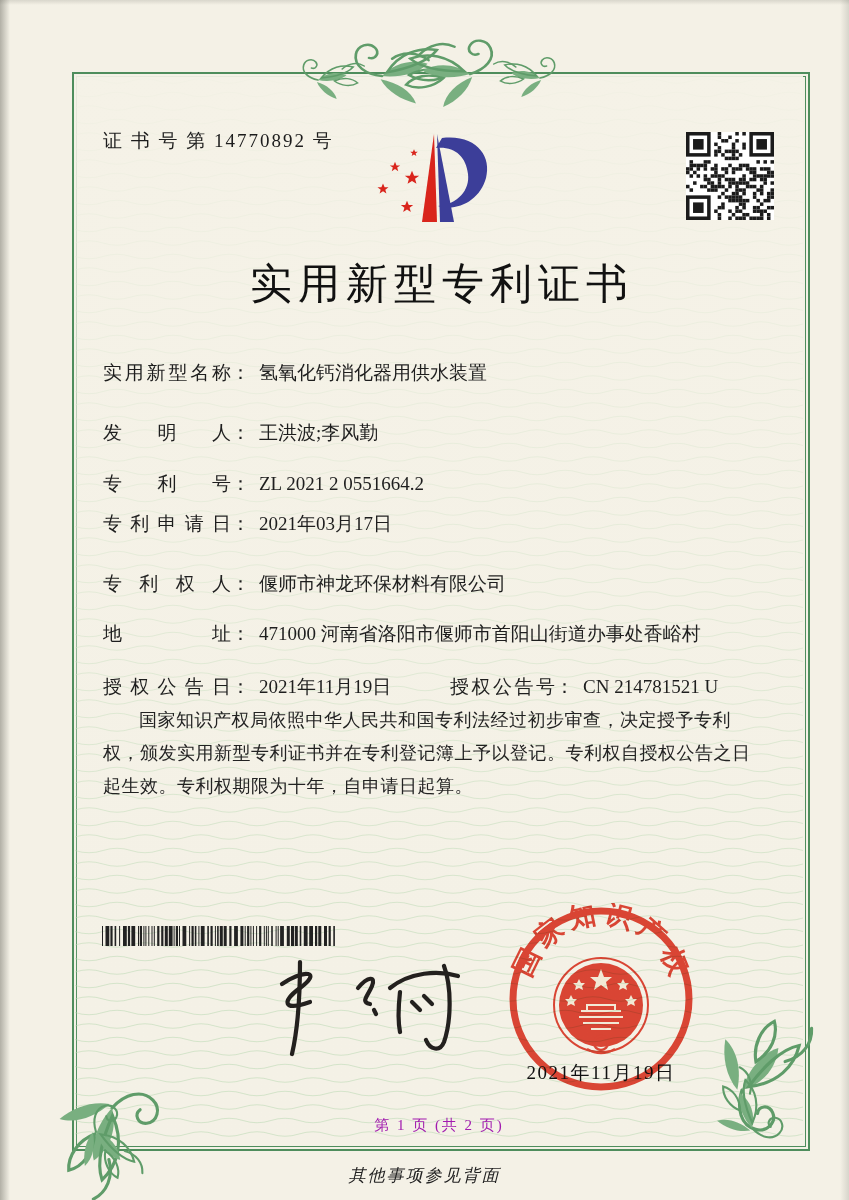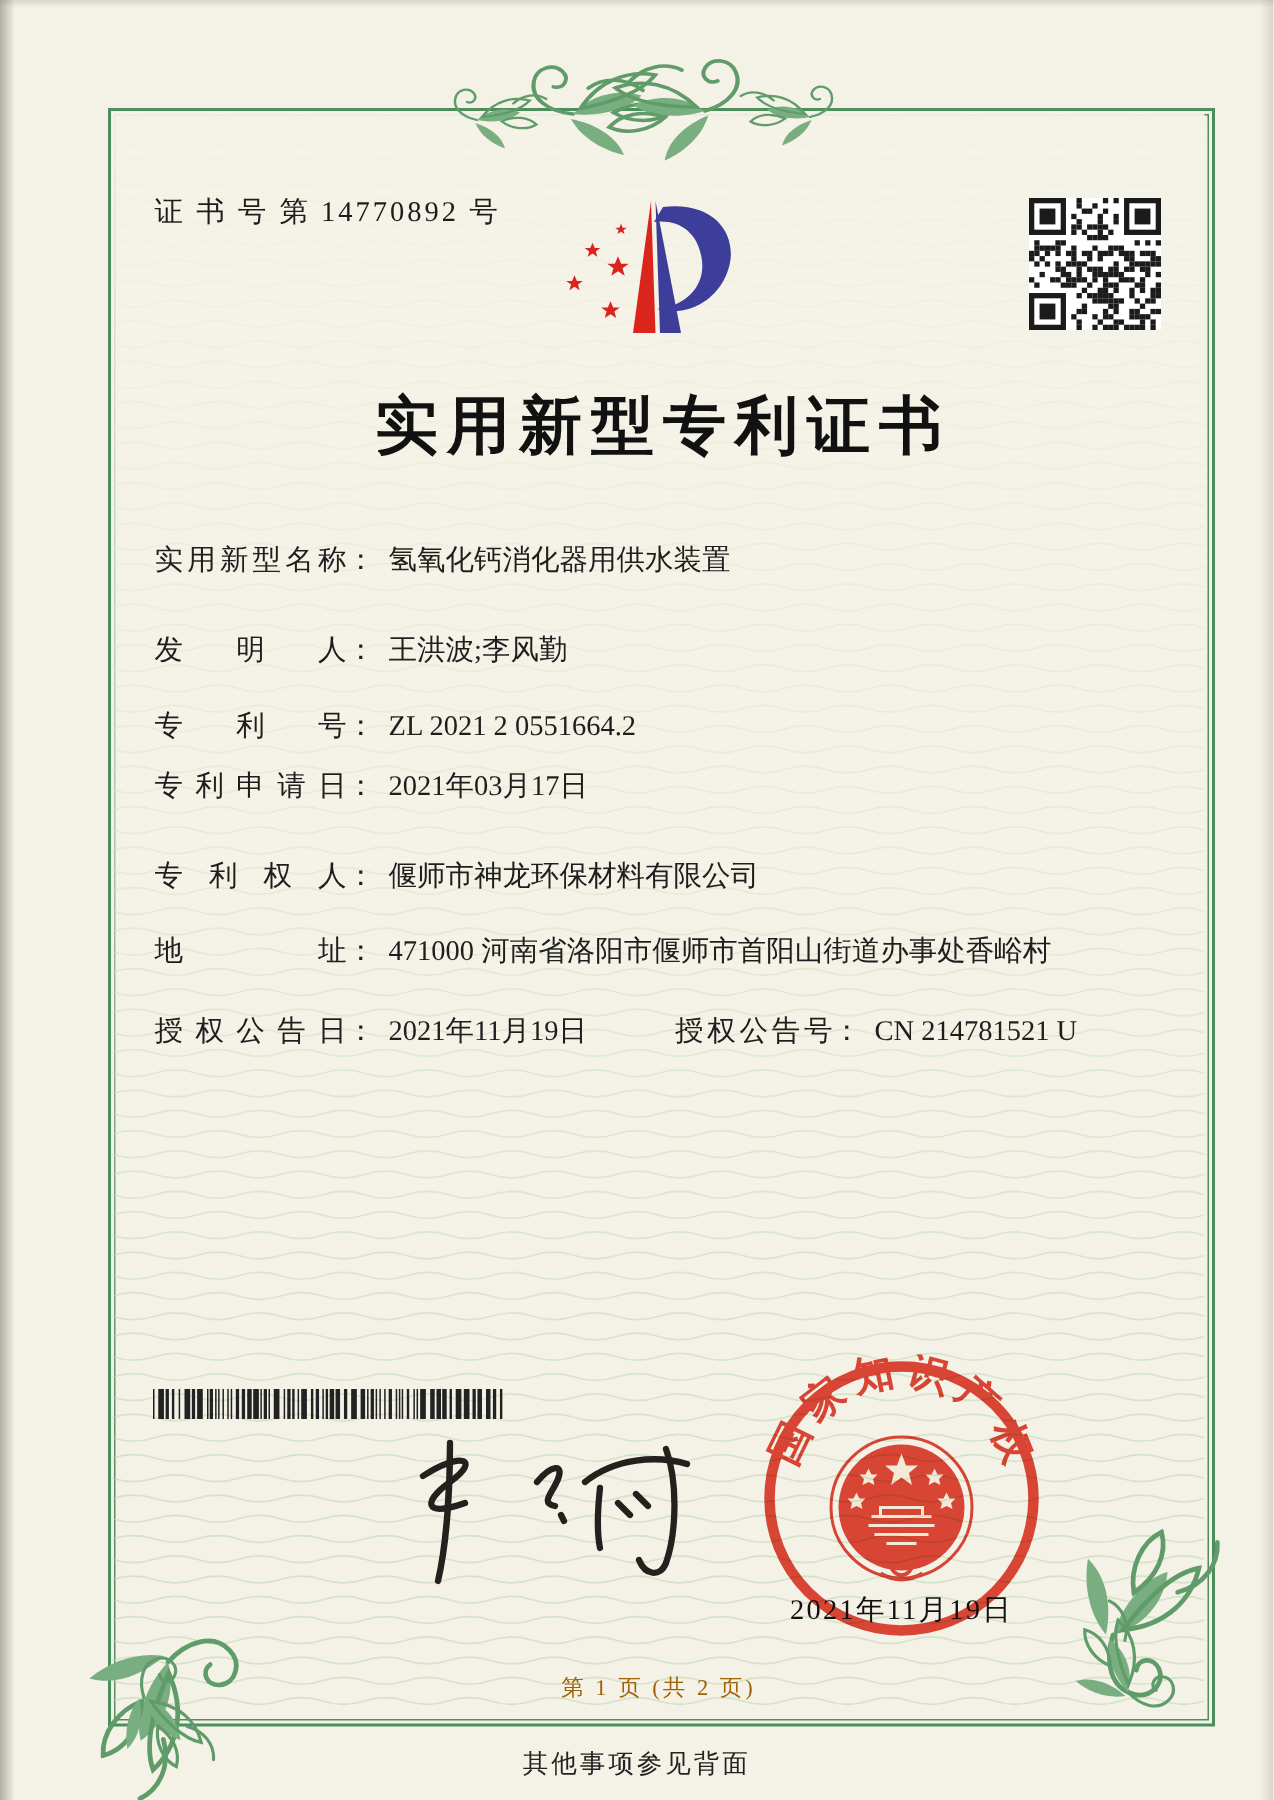--- a/index.html
+++ b/index.html
@@ -15,42 +15,42 @@
   .g-fade{position:absolute;left:75px;top:75px;width:728px;height:1069px;
           background:linear-gradient(180deg,rgba(245,242,231,.92) 0%,rgba(245,242,231,.75) 22%,
                      rgba(245,242,231,.55) 45%,rgba(245,242,231,.25) 66%,rgba(245,242,231,.05) 85%);
           pointer-events:none;}
   #ornaments{position:absolute;left:0;top:0;pointer-events:none;}
   
   .cert-no{position:absolute;left:103px;top:128px;font-size:19px;letter-spacing:2px;color:#1c1c1c;}
   .logo{position:absolute;left:350px;top:126px;}
   .qr{position:absolute;left:686px;top:132px;}
   .title{position:absolute;left:72px;top:256px;width:734px;text-align:center;
-         font-size:42px;font-weight:bold;letter-spacing:6px;text-indent:6px;color:#111;}
+         font-size:42px;font-weight:normal;letter-spacing:6px;text-indent:6px;color:#111;}
   .fields{position:absolute;left:103px;top:352px;width:662px;font-size:19px;color:#1e1e1e;}
   .f-row{position:absolute;left:0;white-space:nowrap;}
   .r1{top:8px;} .r2{top:68px;} .r3{top:119px;} .r4{top:159px;} .r5{top:219px;} .r6{top:269px;} .r7{top:322px;}
   .f-label{display:inline-block;width:128px;text-align:justify;text-align-last:justify;vertical-align:top;}
   .f-colon{display:inline-block;}
   .f-value{margin-left:9px;text-align:right;}
   .grant-no{position:absolute;left:347px;top:0;white-space:nowrap;}
   .grant-no .f-label{width:105px;}
   .paragraphs{position:absolute;left:103px;top:704px;width:662px;font-size:18px;
               line-height:33px;letter-spacing:.5px;color:#222;}
   .paragraphs p{margin:0;text-indent:2em;}
   .barcode{position:absolute;left:102px;top:926px;}
   .signer{position:absolute;left:104px;top:980px;font-size:20px;line-height:37px;color:#1a1a1a;}
   .signature{position:absolute;left:248px;top:950px;}
   .seal{position:absolute;left:503px;top:903px;mix-blend-mode:multiply;}
   .seal-date{position:absolute;left:512px;top:1060px;width:178px;text-align:center;
              font-size:19px;letter-spacing:1.5px;color:#101010;}
   .page-no{position:absolute;left:72px;top:1116px;width:734px;text-align:center;
-           font-size:15px;letter-spacing:2px;color:#a16207;}
+           font-size:15px;letter-spacing:2px;color:#a21caf;}
   .back-note{position:absolute;left:0;top:1164px;width:849px;text-align:center;
-             font-size:17px;letter-spacing:2px;color:#222;}
+             font-size:17px;letter-spacing:2px;color:#222;font-style:italic;}
   
   .edge{position:absolute;pointer-events:none;}
   .edge-l{left:0;top:0;bottom:0;width:10px;
           background:linear-gradient(90deg,rgba(70,70,62,.38),rgba(70,70,62,0));}
   .edge-r{right:0;top:0;bottom:0;width:9px;
           background:linear-gradient(270deg,rgba(140,140,132,.28),rgba(140,140,132,0));}
   .edge-t{left:0;top:0;right:0;height:5px;
           background:linear-gradient(180deg,rgba(120,120,110,.22),rgba(120,120,110,0));}
 </style>
 </head>
@@ -418,20 +418,21 @@
     </div>
     <div class="f-row r7">
       <span class="f-label">授权公告日</span><span class="f-colon">：</span><span class="f-value">2021年11月19日</span>
       <span class="grant-no">
         <span class="f-label">授权公告号</span><span class="f-colon">：</span><span class="f-value">CN 214781521 U</span>
       </span>
     </div>
   </div>
 
   <div class="paragraphs">
+    <p>国家知识产权局依照中华人民共和国专利法经过初步审查，决定授予专利权，颁发实用新型专利证书并在专利登记簿上予以登记。专利权自授权公告之日起生效。专利权期限为十年，自申请日起算。</p>
   </div>
 
   <svg class="barcode" id="barcode" width="234" height="20">
       <rect x="0.0" y="0" width="1.0" height="20" fill="#222"></rect>
       <rect x="3.5" y="0" width="3.8" height="20" fill="#222"></rect>
       <rect x="8.4" y="0" width="2.2" height="20" fill="#222"></rect>
       <rect x="12.6" y="0" width="1.6" height="20" fill="#222"></rect>
       <rect x="17.1" y="0" width="1.0" height="20" fill="#222"></rect>
       <rect x="21.0" y="0" width="3.8" height="20" fill="#222"></rect>
       <rect x="25.9" y="0" width="2.2" height="20" fill="#222"></rect>

